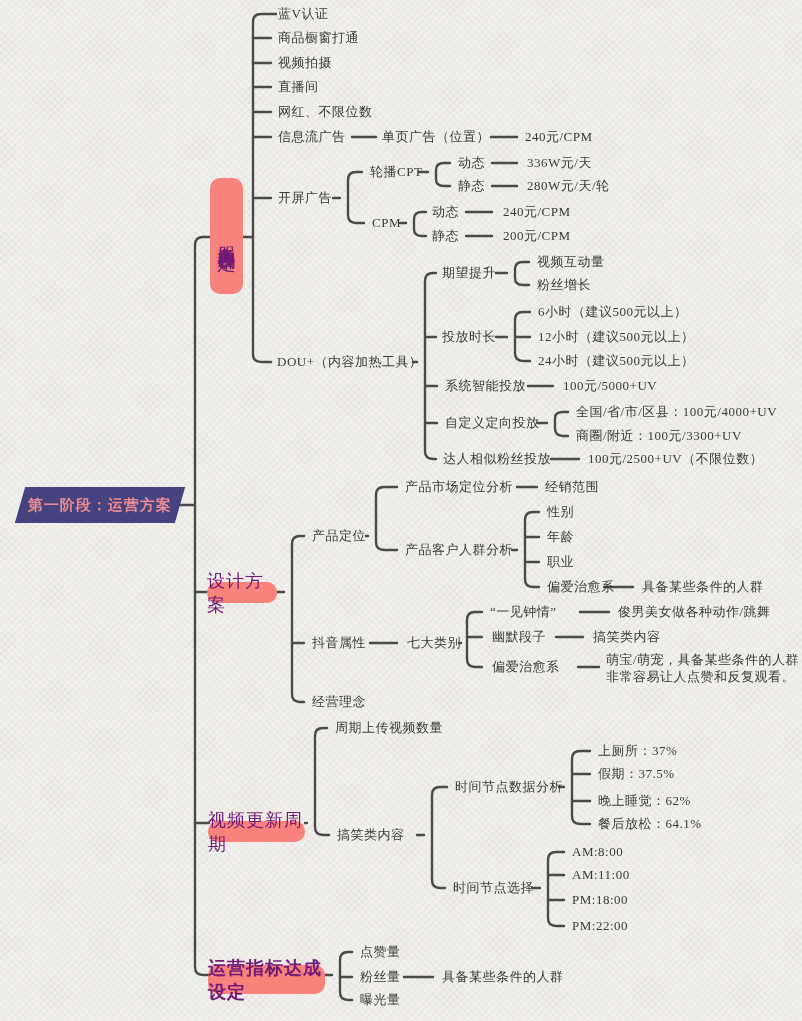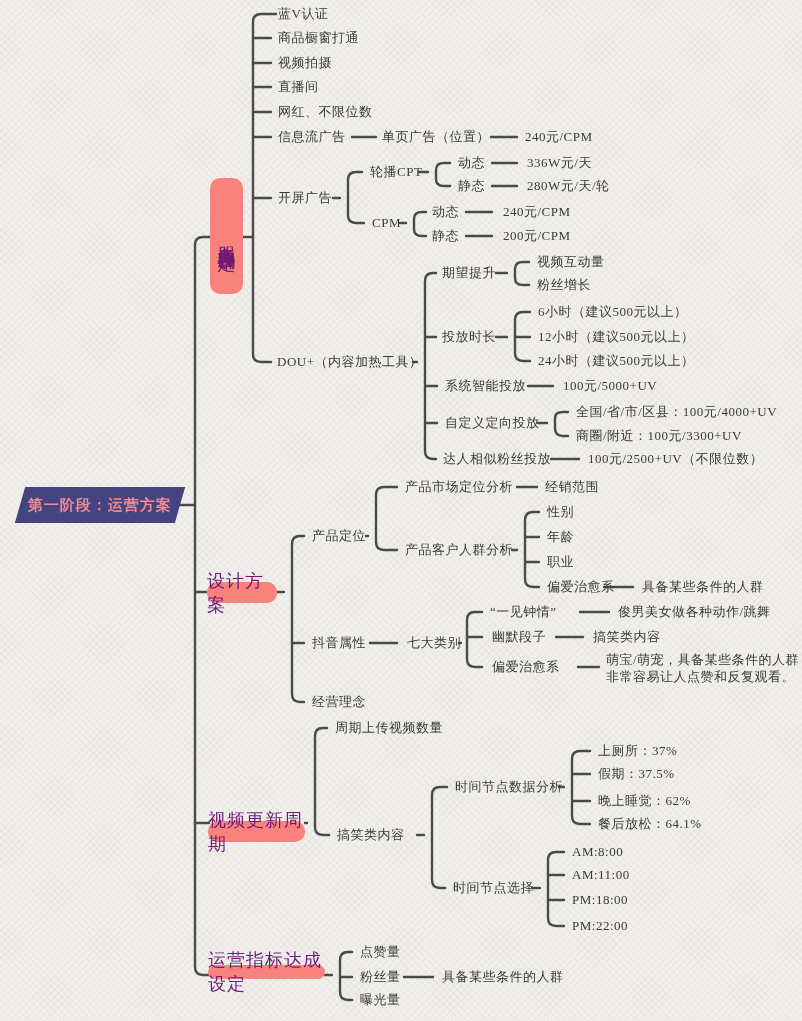--- a/index.html
+++ b/index.html
@@ -76,21 +76,21 @@
     <path d="M 404 977 L 433 977"></path>
   </svg>
 
   <div class="root-node">
     <span class="root-text">第一阶段：运营方案</span>
   </div>
 
   <div class="pill pill-v" style="left:210px;top:178px;width:33px;height:116px;">服务内容再次确定</div>
   <div class="pill" style="left:207px;top:582px;width:70px;height:21px;">设计方案</div>
   <div class="pill" style="left:208px;top:813px;width:97px;height:21px;margin-top:8px;">视频更新周期</div>
-  <div class="pill" style="left:208px;top:965px;width:117px;height:14px;">运营指标达成设定</div>
+  <div class="pill" style="left:208px;top:965px;width:117px;height:29px;font-weight:bold;">运营指标达成设定</div>
 
   <div class="lbl" style="left:278px;top:14px">蓝V认证</div>
   <div class="lbl" style="left:278px;top:38px">商品橱窗打通</div>
   <div class="lbl" style="left:278px;top:63px">视频拍摄</div>
   <div class="lbl" style="left:278px;top:87px">直播间</div>
   <div class="lbl" style="left:278px;top:112px">网红、不限位数</div>
 
   <div class="lbl" style="left:278px;top:137px">信息流广告</div>
   <div class="lbl" style="left:382px;top:137px">单页广告（位置）</div>
   <div class="lbl" style="left:525px;top:137px">240元/CPM</div>

